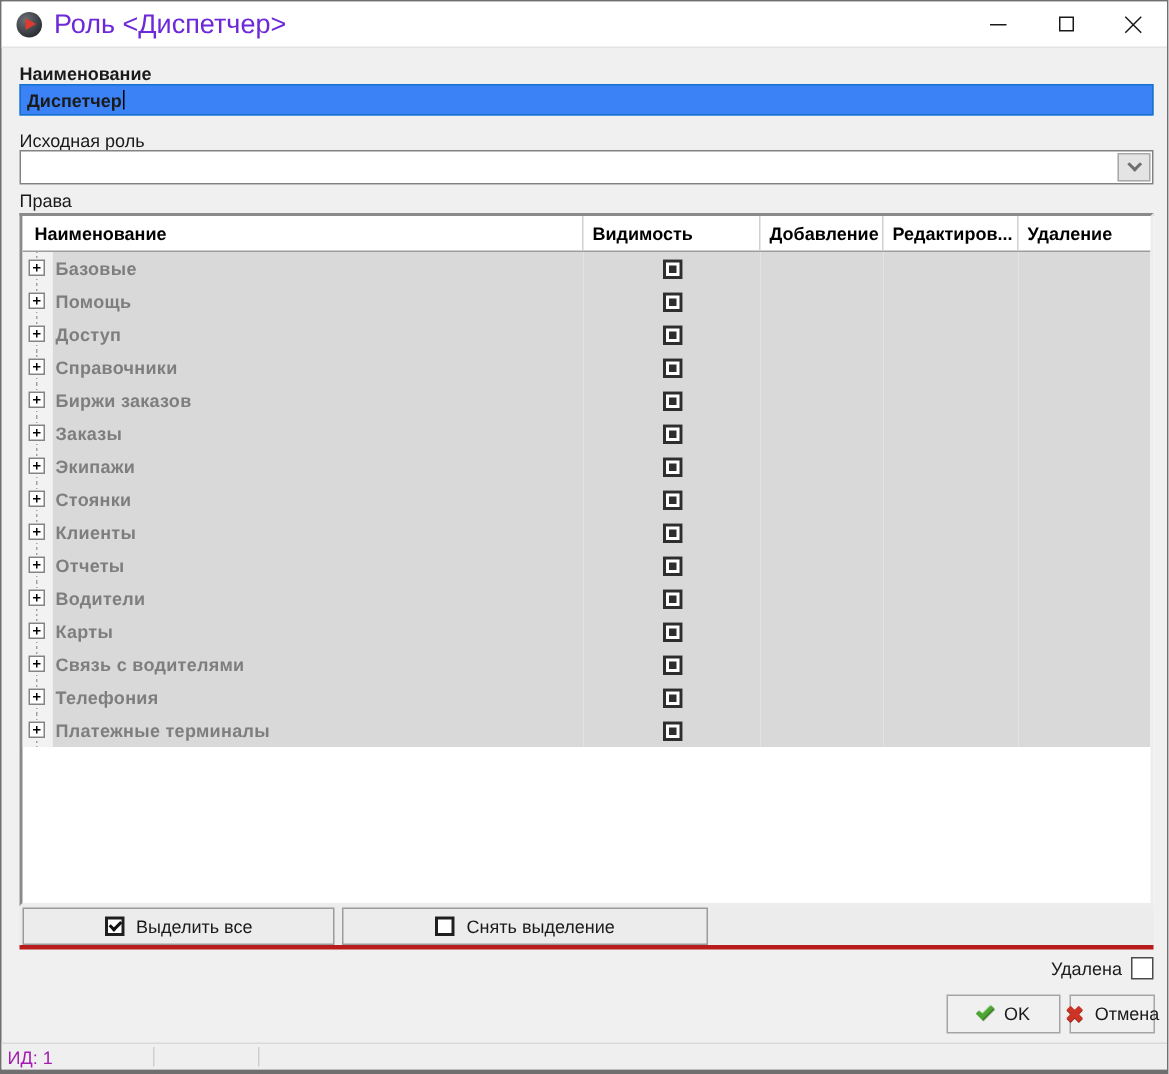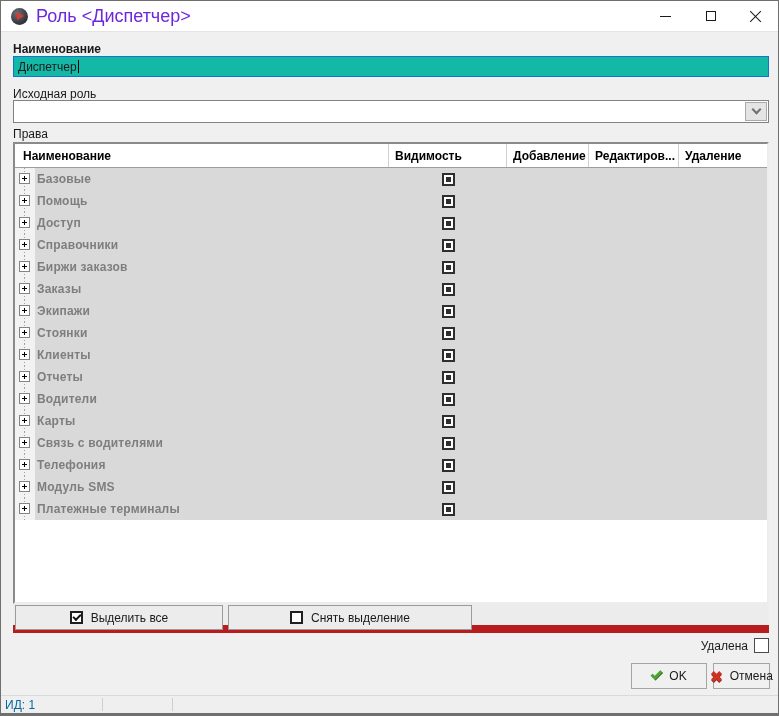--- a/index.html
+++ b/index.html
@@ -21,21 +21,21 @@
   .min-glyph{width:11px;height:1px;background:#1a1a1a;}
   .max-glyph{width:10px;height:10px;border:1px solid #1a1a1a;background:transparent;}
   .close-glyph{position:relative;width:12px;height:12px;}
   .close-glyph::before,.close-glyph::after{content:'';position:absolute;left:5px;top:-1px;width:1px;height:15px;background:#1a1a1a;}
   .close-glyph::before{transform:rotate(45deg);}
   .close-glyph::after{transform:rotate(-45deg);}
   
   .lbl{position:absolute;left:12px;}
   .lbl.bold{font-weight:bold;}
   .name-label{top:41px;}
-  .name-input{position:absolute;left:12px;top:55px;width:756px;height:21px;background:#14b8a6;border:1px solid #1573cd;display:flex;align-items:center;padding-left:4px;}
+  .name-input{position:absolute;left:12px;top:55px;width:756px;height:21px;background:#3b82f6;border:1px solid #1573cd;display:flex;align-items:center;padding-left:4px;font-weight:bold;}
   .caret{width:1px;height:13px;background:#000;margin-left:1px;}
   .srcrole-label{top:86px;}
   .combobox{position:absolute;left:12px;top:99px;width:756px;height:23px;background:#fff;border:1px solid #828282;display:flex;align-items:center;}
   .combo-value{flex:1;padding-left:4px;}
   .combo-btn{width:22px;height:19px;margin-right:1px;background:#e4e4e4;border:1px solid #a9a9a9;display:flex;align-items:center;justify-content:center;}
   .chev{width:7px;height:7px;border-right:2px solid #6f6f6f;border-bottom:2px solid #6f6f6f;transform:rotate(45deg);margin-top:-4px;}
   .rights-label{top:126px;}
   
   .tablebox{position:absolute;left:12px;top:141px;width:756px;height:462px;background:#ffffff;border:2px solid;border-color:#8a8a8a #ededed #ededed #8a8a8a;overflow:hidden;}
   .thead{display:flex;height:24px;background:#fff;border-bottom:1px solid #9d9d9d;}
@@ -54,40 +54,40 @@
   .expander::after{content:'';position:absolute;left:4px;top:2px;width:1px;height:5px;background:#000;}
   .cell{background:#d9d9d9;display:flex;align-items:center;}
   .name-cell{width:354px;font-weight:bold;color:#7e7e7e;padding-left:2px;letter-spacing:.2px;}
   .vis-cell{width:118px;justify-content:center;}
   .add-cell{width:82px;}
   .edit-cell{width:90px;}
   .del-cell{width:88px;}
   .vis-check{width:13px;height:13px;border:2px solid #2e2e2e;background:#fff;position:relative;display:inline-block;}
   .vis-check::after{content:'';position:absolute;left:2px;top:2px;right:2px;bottom:2px;background:#2e2e2e;}
   
-  .selbar{position:absolute;left:12px;top:603px;width:756px;height:29px;background:#ececec;border-bottom:8px solid #b91c1c;}
+  .selbar{position:absolute;left:12px;top:603px;width:756px;height:29px;background:#ececec;border-bottom:3px solid #b91c1c;}
   .flatbtn{position:absolute;top:1px;height:25px;background:#ececec;border:1px solid #9b9b9b;display:flex;align-items:center;justify-content:center;gap:8px;}
   .flatbtn.b1{left:2px;width:208px;}
   .flatbtn.b2{left:215px;width:244px;}
   .cb{width:13px;height:13px;border:2px solid #1f1f1f;background:#fff;position:relative;display:inline-block;flex:0 0 auto;}
   .cb.checked::before{content:'';position:absolute;left:1px;top:1px;width:6px;height:3px;border-left:2px solid #111;border-bottom:2px solid #111;transform:rotate(-45deg);}
   
   .deleted-wrap{position:absolute;top:637px;right:9px;display:flex;align-items:center;gap:6px;}
   .deleted-box{width:15px;height:15px;border:1px solid #4a4a4a;background:#fff;}
   .btn{position:absolute;top:662px;height:26px;background:#f0f0f0;border:1px solid #a5a5a5;display:flex;align-items:center;justify-content:center;gap:7px;}
   .btn.ok{left:630px;width:76px;}
   .btn.cancel{left:712px;width:57px;}
   .check-icon{width:11px;height:6px;border-left:3px solid #4ca531;border-bottom:3px solid #4ca531;transform:rotate(-45deg);margin-top:-4px;filter:drop-shadow(0 1px 0 #2e6d1c);}
   .x-icon{color:#cc3526;font-size:15px;font-weight:bold;line-height:1;text-shadow:0 1px 0 #8d2017;}
   
   .statusbar{position:absolute;left:0;right:0;bottom:0;height:18px;background:#efefef;border-top:1px solid #d9d9d9;display:flex;align-items:center;}
   .sb-sep{position:absolute;top:2px;bottom:2px;width:1px;background:#cfcfcf;}
   .sb-sep.s1{left:101px;}
   .sb-sep.s2{left:171px;}
-  .sb-text{padding-left:4px;color:#0369a1;}
+  .sb-text{padding-left:4px;color:#a21caf;}
 </style>
 </head>
 <body>
 
 <div class="window">
 
   <div class="titlebar">
     <div class="app-icon"></div>
     <div class="title-text">Роль &lt;Диспетчер&gt;</div>
     <div class="win-controls">
@@ -292,32 +292,20 @@
             <span class="vis-check"></span>
           </div>
           <div class="cell add-cell"></div>
           <div class="cell edit-cell"></div>
           <div class="cell del-cell"></div>
         </div>
         <div class="row">
           <div class="tree-strip">
             <span class="expander"></span>
           </div>
-          <div class="cell name-cell">Модуль SMS</div>
-          <div class="cell vis-cell">
-            <span class="vis-check"></span>
-          </div>
-          <div class="cell add-cell"></div>
-          <div class="cell edit-cell"></div>
-          <div class="cell del-cell"></div>
-        </div>
-        <div class="row">
-          <div class="tree-strip">
-            <span class="expander"></span>
-          </div>
           <div class="cell name-cell">Платежные терминалы</div>
           <div class="cell vis-cell">
             <span class="vis-check"></span>
           </div>
           <div class="cell add-cell"></div>
           <div class="cell edit-cell"></div>
           <div class="cell del-cell"></div>
         </div>
       </div>
   </div>

